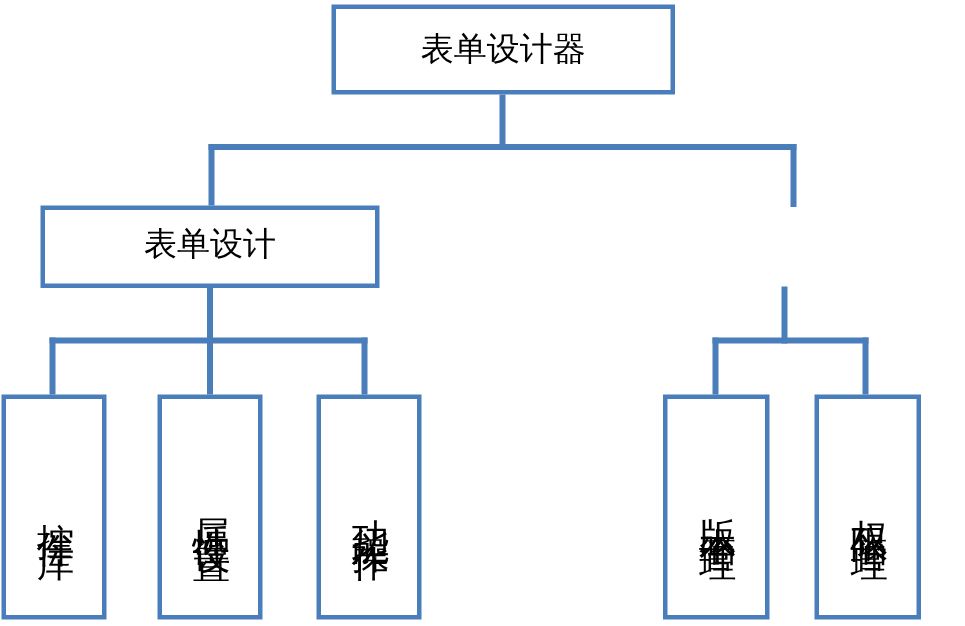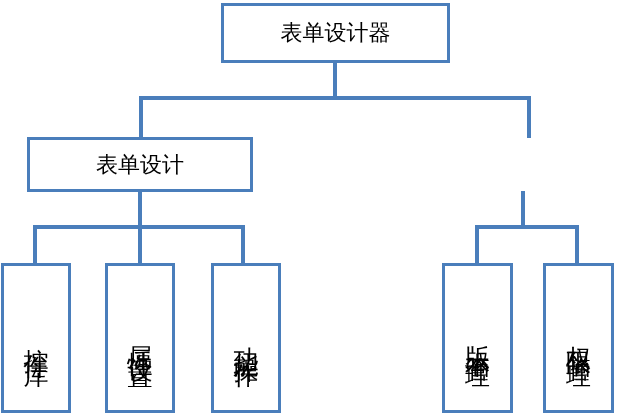--- a/index.html
+++ b/index.html
@@ -70,21 +70,21 @@
 
   <div class="conn" style="left:521px; top:191px; width:4px; height:38px;"></div>
   <div class="conn" style="left:475px; top:225px; width:104px; height:4px;"></div>
   <div class="conn" style="left:475px; top:225px; width:4px; height:40px;"></div>
   <div class="conn" style="left:575px; top:225px; width:4px; height:40px;"></div>
 
   <div class="node horiz" style="left:221px; top:3px; width:229px; height:60px;">
     <span class="node-label">表单设计器</span>
   </div>
 
-  <div class="node horiz" style="left:27px; top:137px; width:226px; height:55px;">
+  <div class="node horiz" style="left:27px; top:137px; width:226px; height:55px;font-family:Liberation Mono, monospace;">
     <span class="node-label">表单设计</span>
   </div>
 
 
   <div class="node vert" style="left:1px; top:263px; width:70px; height:150px;">
     <span class="node-label">控件库</span>
   </div>
 
   <div class="node vert" style="left:105px; top:263px; width:70px; height:150px;">
     <span class="node-label">属性设置</span>

